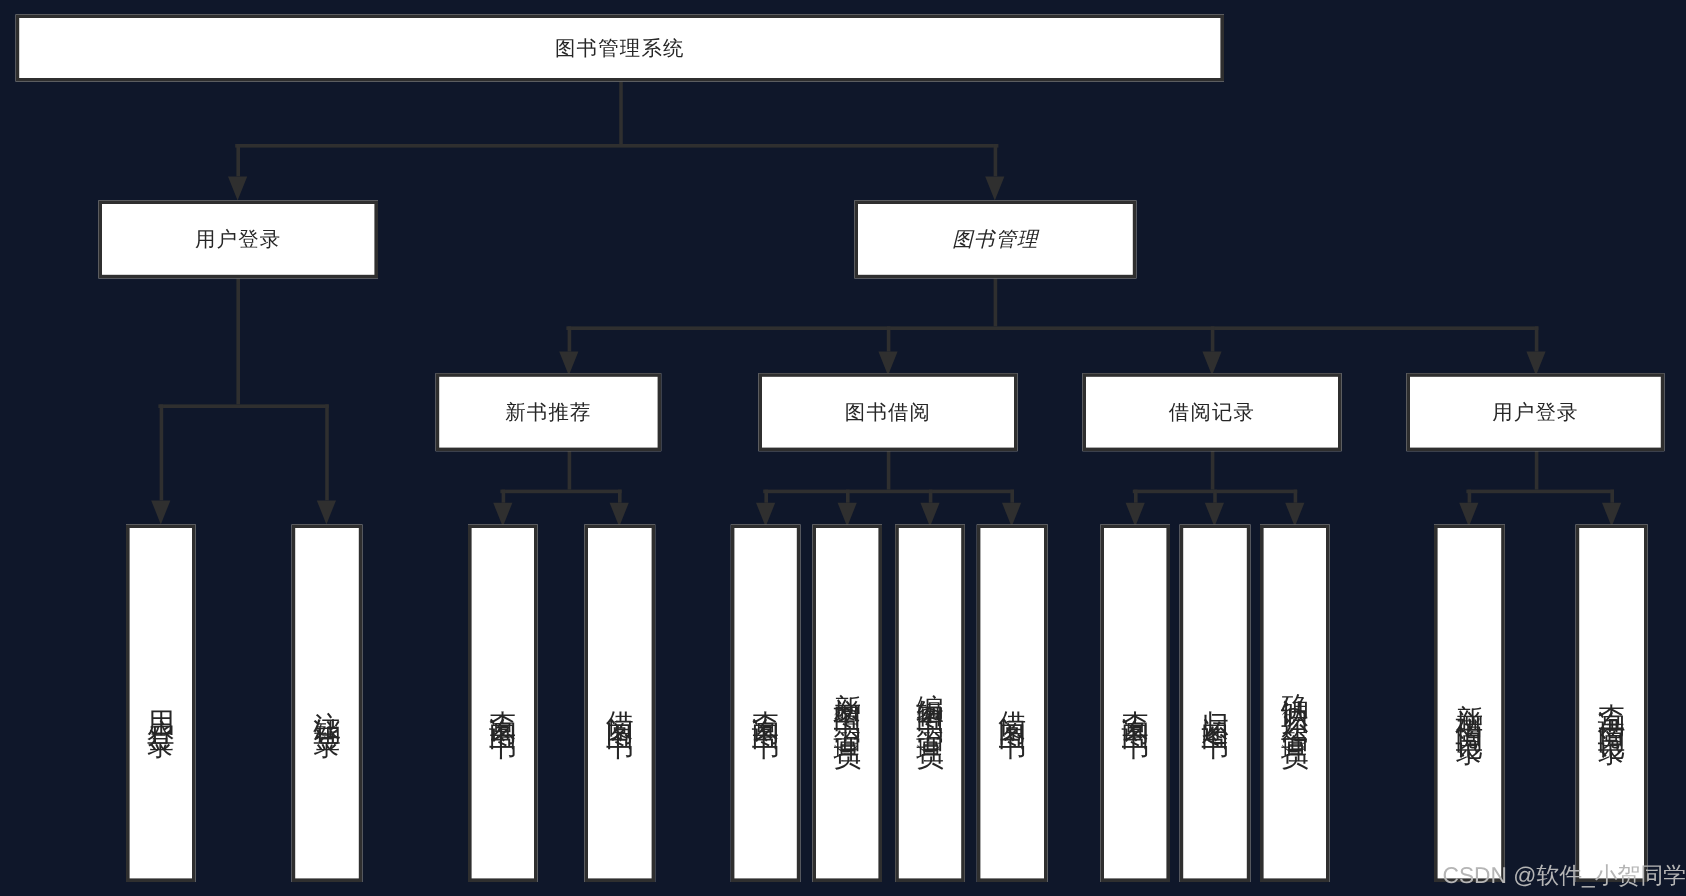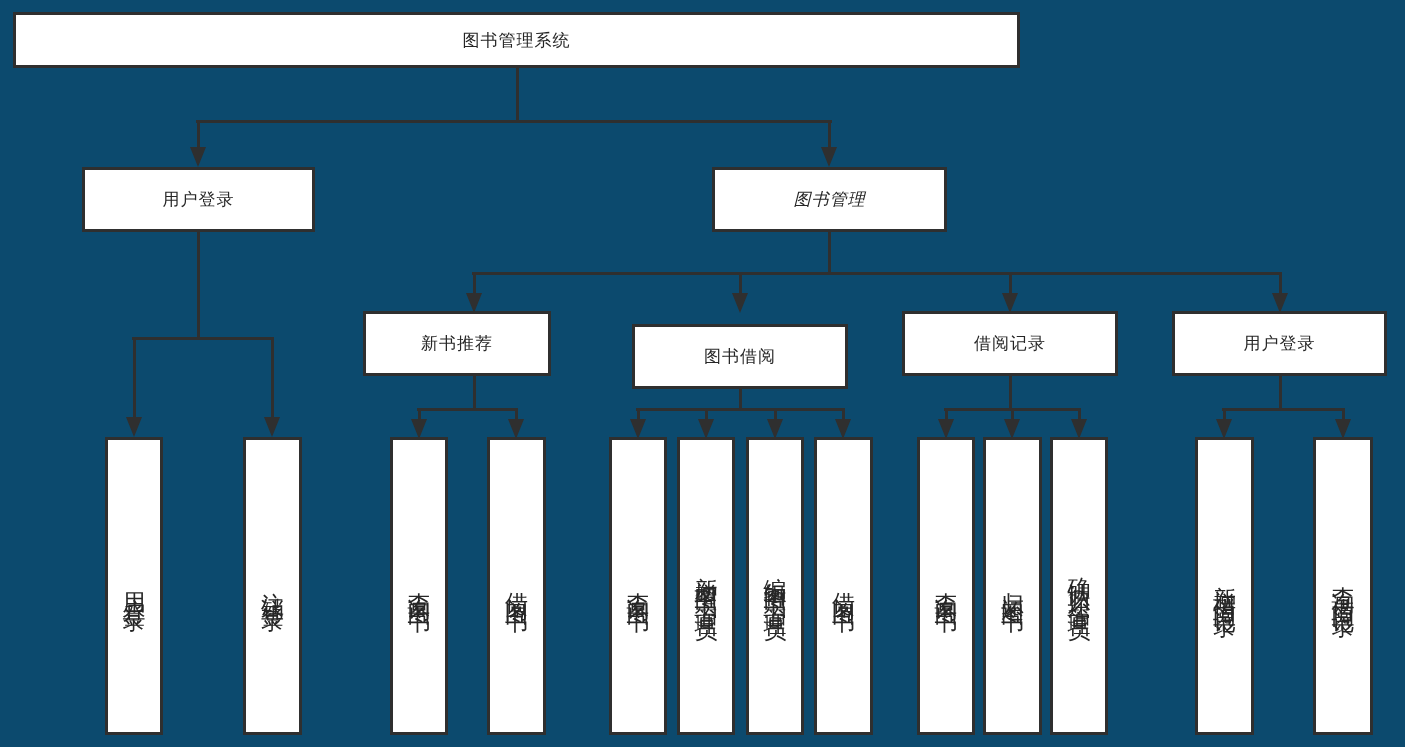--- a/index.html
+++ b/index.html
@@ -5,21 +5,21 @@
   html, body {
     margin: 0;
     padding: 0;
     background: #ffffff;
     font-family: "Liberation Sans", sans-serif;
   }
   #stage {
     position: relative;
     width: 1405px;
     height: 747px;
-    background: #0c4a6e;
+    background: #0f172a;
     overflow: hidden;
   }
   .box {
     position: absolute;
     box-sizing: border-box;
     border: 3px solid #2f2f2f;
     background: #ffffff;
     display: flex;
     align-items: center;
     justify-content: center;
@@ -114,21 +114,21 @@
   <div class="vline" style="left:828px; top:232px; height:40px;"></div>
   <div class="hline" style="left:472px; top:272px; width:810px;"></div>
   <div class="arrow" style="left:473px; top:272px; height:21px;"></div>
   <div class="arrow" style="left:739px; top:272px; height:21px;"></div>
   <div class="arrow" style="left:1009px; top:272px; height:21px;"></div>
   <div class="arrow" style="left:1279px; top:272px; height:21px;"></div>
 
   <div class="box" style="left:363px; top:311px; width:188px; height:65px;">
     <span>新书推荐</span>
   </div>
-  <div class="box" style="left:632px; top:324px; width:216px; height:65px;">
+  <div class="box" style="left:632px; top:311px; width:216px; height:65px;">
     <span>图书借阅</span>
   </div>
   <div class="box" style="left:902px; top:311px; width:216px; height:65px;">
     <span>借阅记录</span>
   </div>
   <div class="box" style="left:1172px; top:311px; width:215px; height:65px;">
     <span>用户登录</span>
   </div>
 
   <div class="vline" style="left:473px; top:376px; height:32px;"></div>
@@ -191,14 +191,15 @@
     <span class="vtext">确认归还（管理员）</span>
   </div>
 
   <div class="vbox" style="left:1195px; width:59px;">
     <span class="vtext">新增借阅记录</span>
   </div>
   <div class="vbox" style="left:1313px; width:60px;">
     <span class="vtext">查询借阅记录</span>
   </div>
 
+  <div class="watermark">CSDN @软件_小贺同学</div>
 
 </div>
 
 </body></html>

